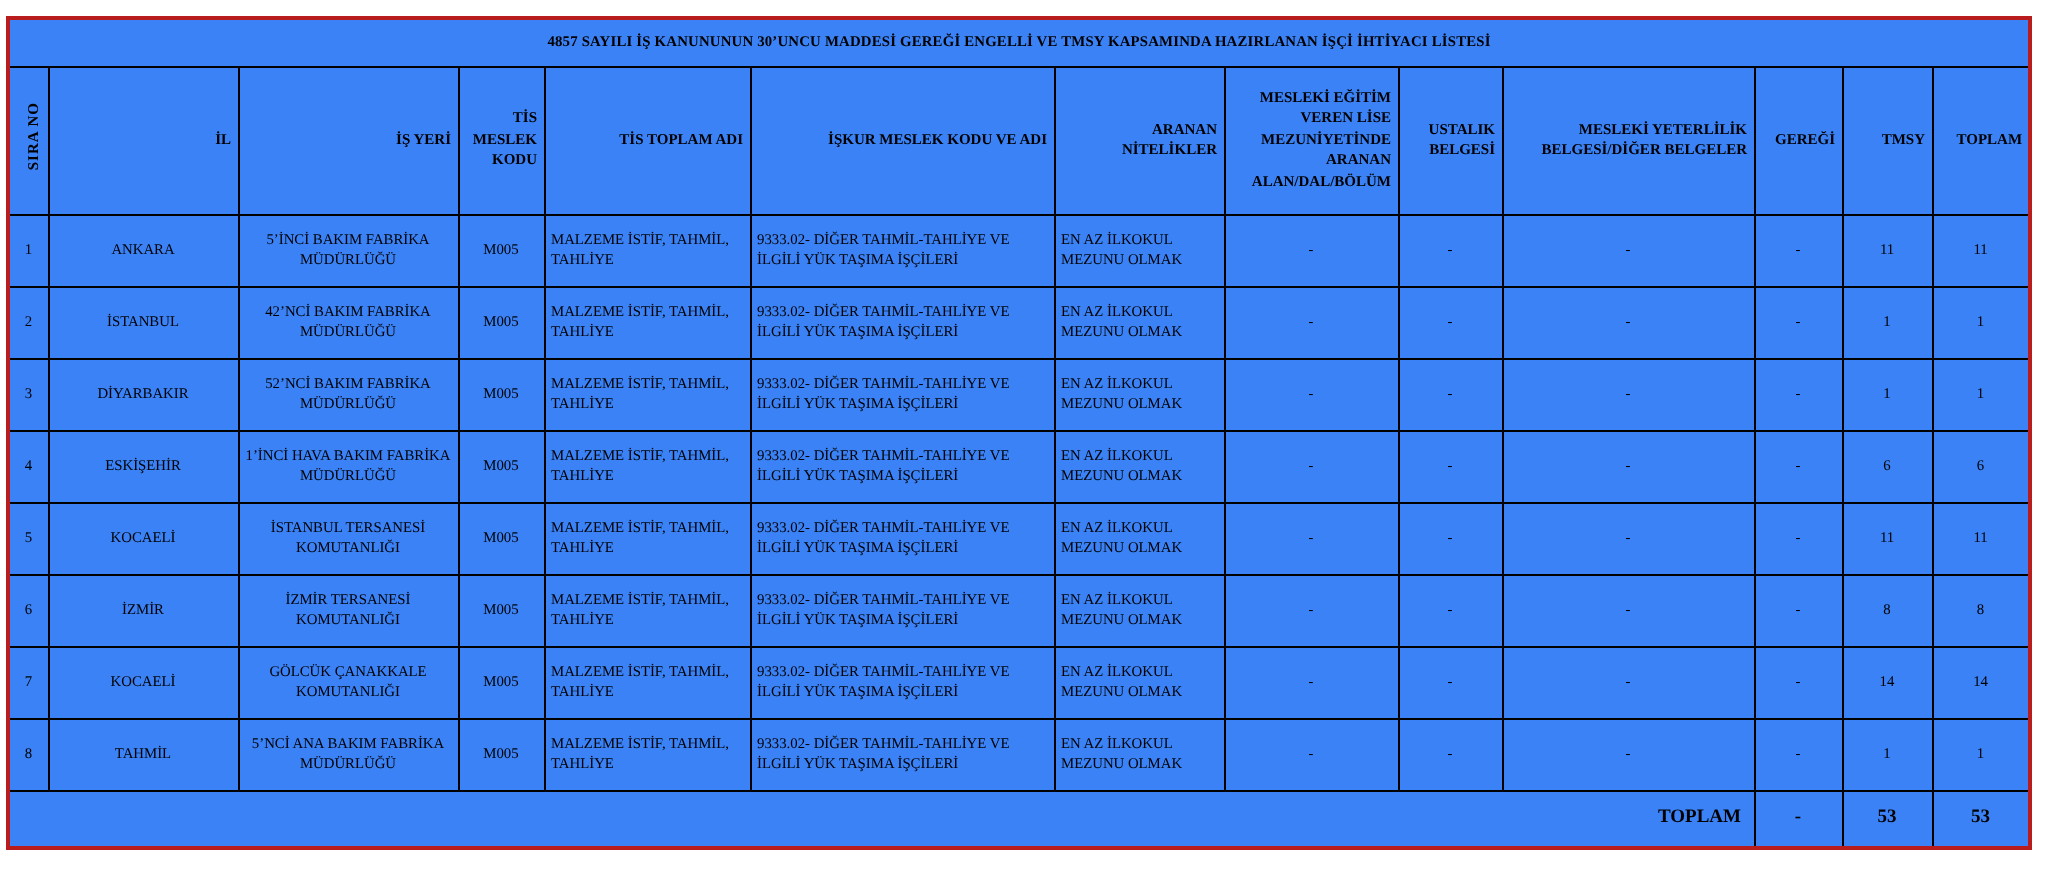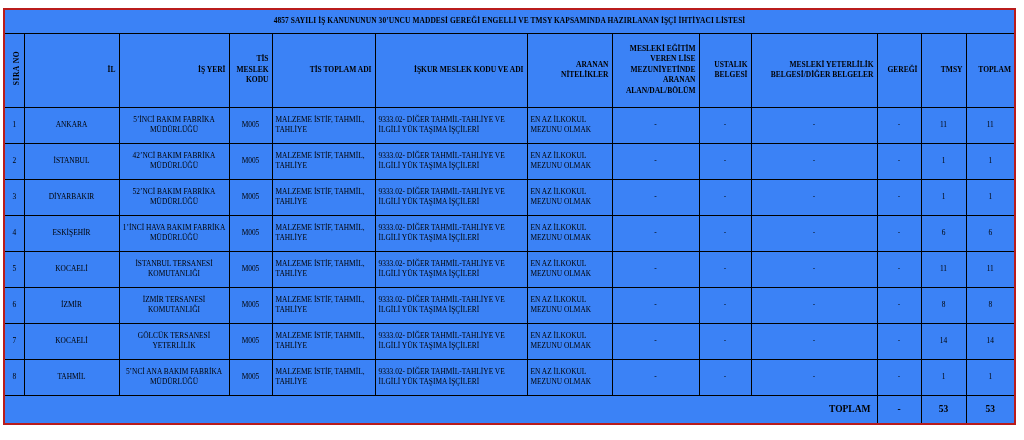--- a/index.html
+++ b/index.html
@@ -205,21 +205,21 @@
     <td class="center">-</td>
     <td class="center">-</td>
     <td class="center">-</td>
     <td class="center">8</td>
     <td class="center">8</td>
   </tr>
 
   <tr class="data-row">
     <td class="center">7</td>
     <td class="center">KOCAELİ</td>
-    <td class="center">GÖLCÜK TERSANESİ YETERLİLİK</td>
+    <td class="center">GÖLCÜK ÇANAKKALE KOMUTANLIĞI</td>
     <td class="center">M005</td>
     <td class="left">MALZEME İSTİF, TAHMİL, TAHLİYE</td>
     <td class="left">9333.02- DİĞER TAHMİL-TAHLİYE VE İLGİLİ YÜK TAŞIMA İŞÇİLERİ</td>
     <td class="left">EN AZ İLKOKUL MEZUNU OLMAK</td>
     <td class="center">-</td>
     <td class="center">-</td>
     <td class="center">-</td>
     <td class="center">-</td>
     <td class="center">14</td>
     <td class="center">14</td>

